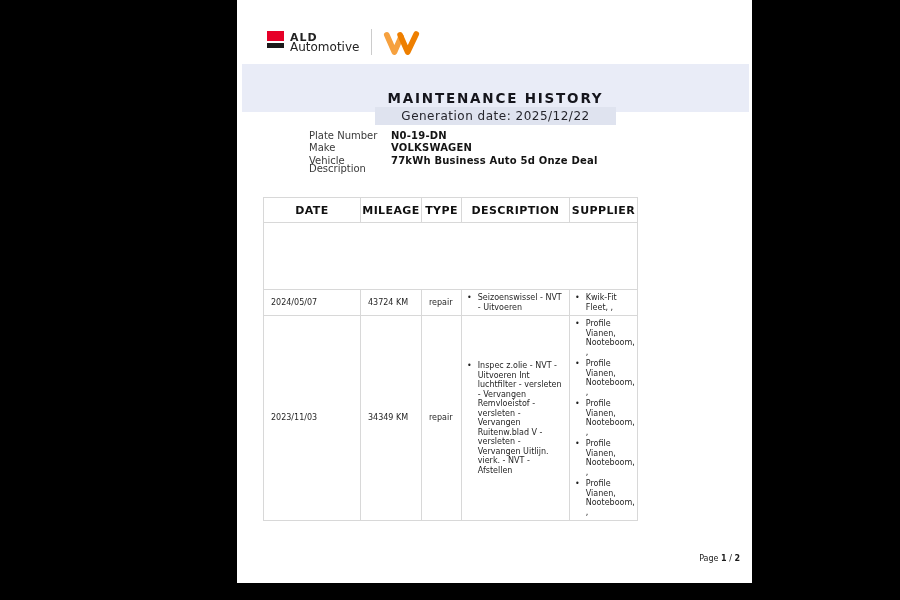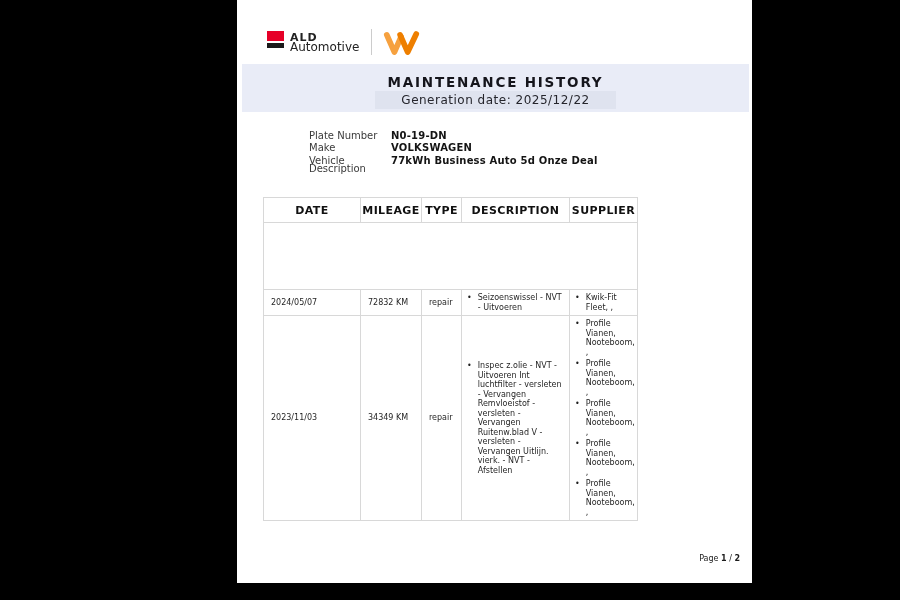--- a/index.html
+++ b/index.html
@@ -32,21 +32,21 @@
   .logo-divider { width: 1px; height: 26px; background: #cccccc; margin: 0 11px 0 12px; }
   .w-logo { width: 38px; height: 27px; margin-top: 1px; }
 
   
   .banner {
     position: absolute; left: 5px; right: 3px; top: 64px; height: 48px;
     background: #e9ecf7; text-align: center; color: #15151c;
   }
   .banner h1 {
     font-size: 13.5px; font-weight: bold; letter-spacing: 1.8px;
-    padding-top: 11px; line-height: 14px;
+    padding-top: 27px; line-height: 14px;
   }
   .gen-date {
     display: inline-block; margin-top: 2px;
     background: #dfe3ef; padding: 2px 26px;
     font-size: 12px; letter-spacing: .5px; color: #25252c;
   }
 
   
   .info { position: absolute; left: 28px; top: 132px; }
   .info-row { display: flex; margin-bottom: 3.5px; font-size: 10px; line-height: 8.8px; margin-left: 44px; }
@@ -146,21 +146,21 @@
       </tr>
     </thead>
     <tbody>
       <tr class="empty-row">
         <td colspan="5"></td>
       </tr>
 
 
       <tr>
         <td>2024/05/07</td>
-        <td>72832 KM</td>
+        <td>43724 KM</td>
         <td>repair</td>
         <td class="c-desc">
           <div class="li">
             <span class="bullet">•</span>
             <span class="li-t">Seizoenswissel - NVT - Uitvoeren</span>
           </div>
         </td>
         <td class="c-supp">
           <div class="li">
             <span class="bullet">•</span>

